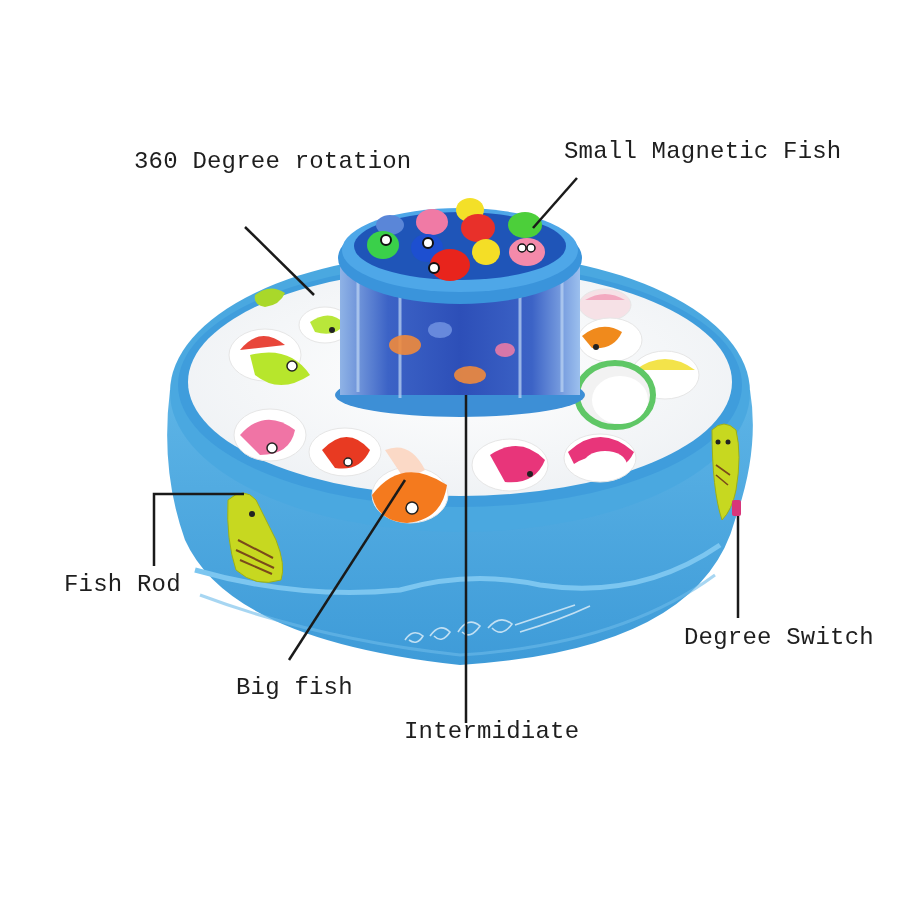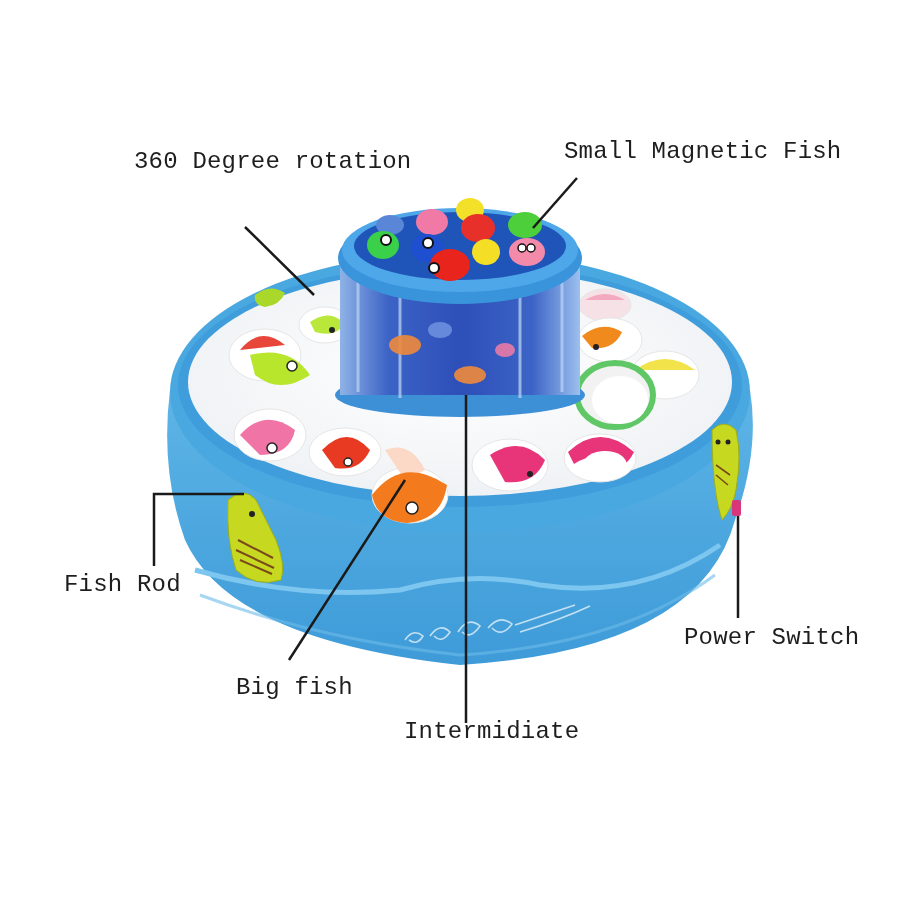--- a/index.html
+++ b/index.html
@@ -197,16 +197,16 @@
 
   <div class="label" style="left:236px; top:672px;">
     <span>Big fish</span>
   </div>
 
   <div class="label" style="left:404px; top:716px;text-align:center;">
     <span>Intermidiate</span>
   </div>
 
   <div class="label" style="left:684px; top:622px;">
-    <span>Power Switch</span>
+    <span>Degree Switch</span>
   </div>
 
 </div>
 
 </body></html>

